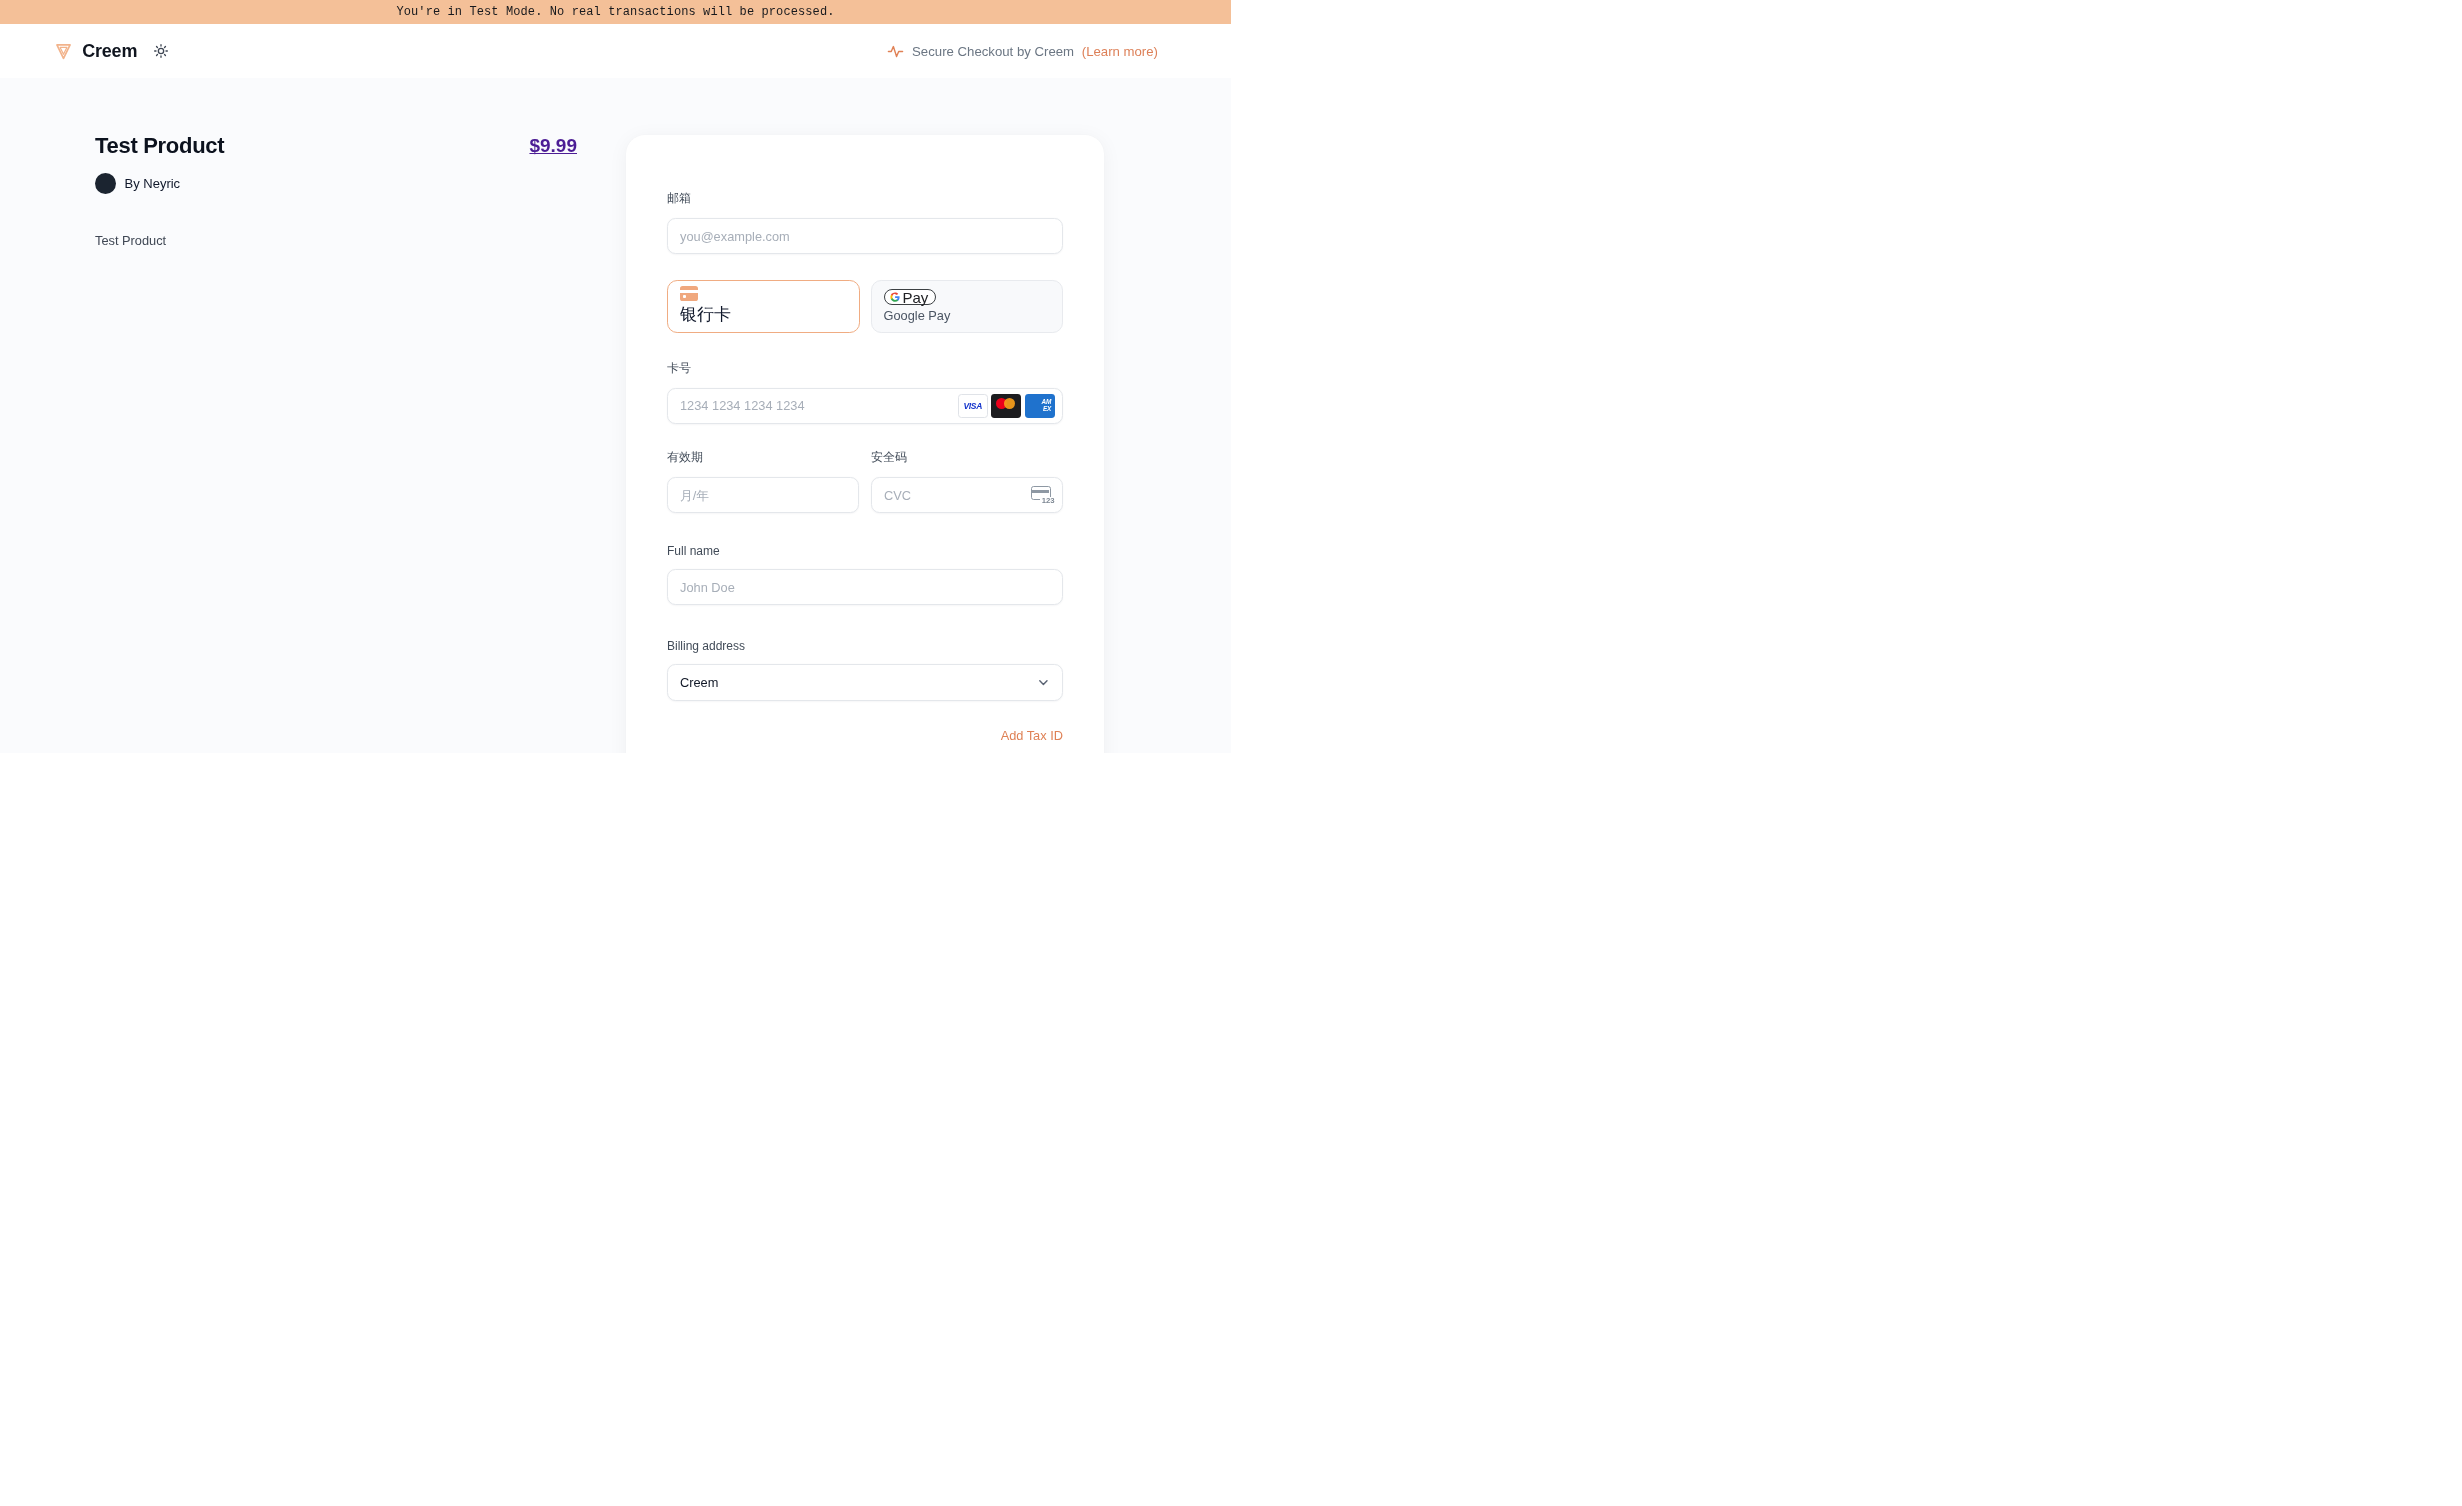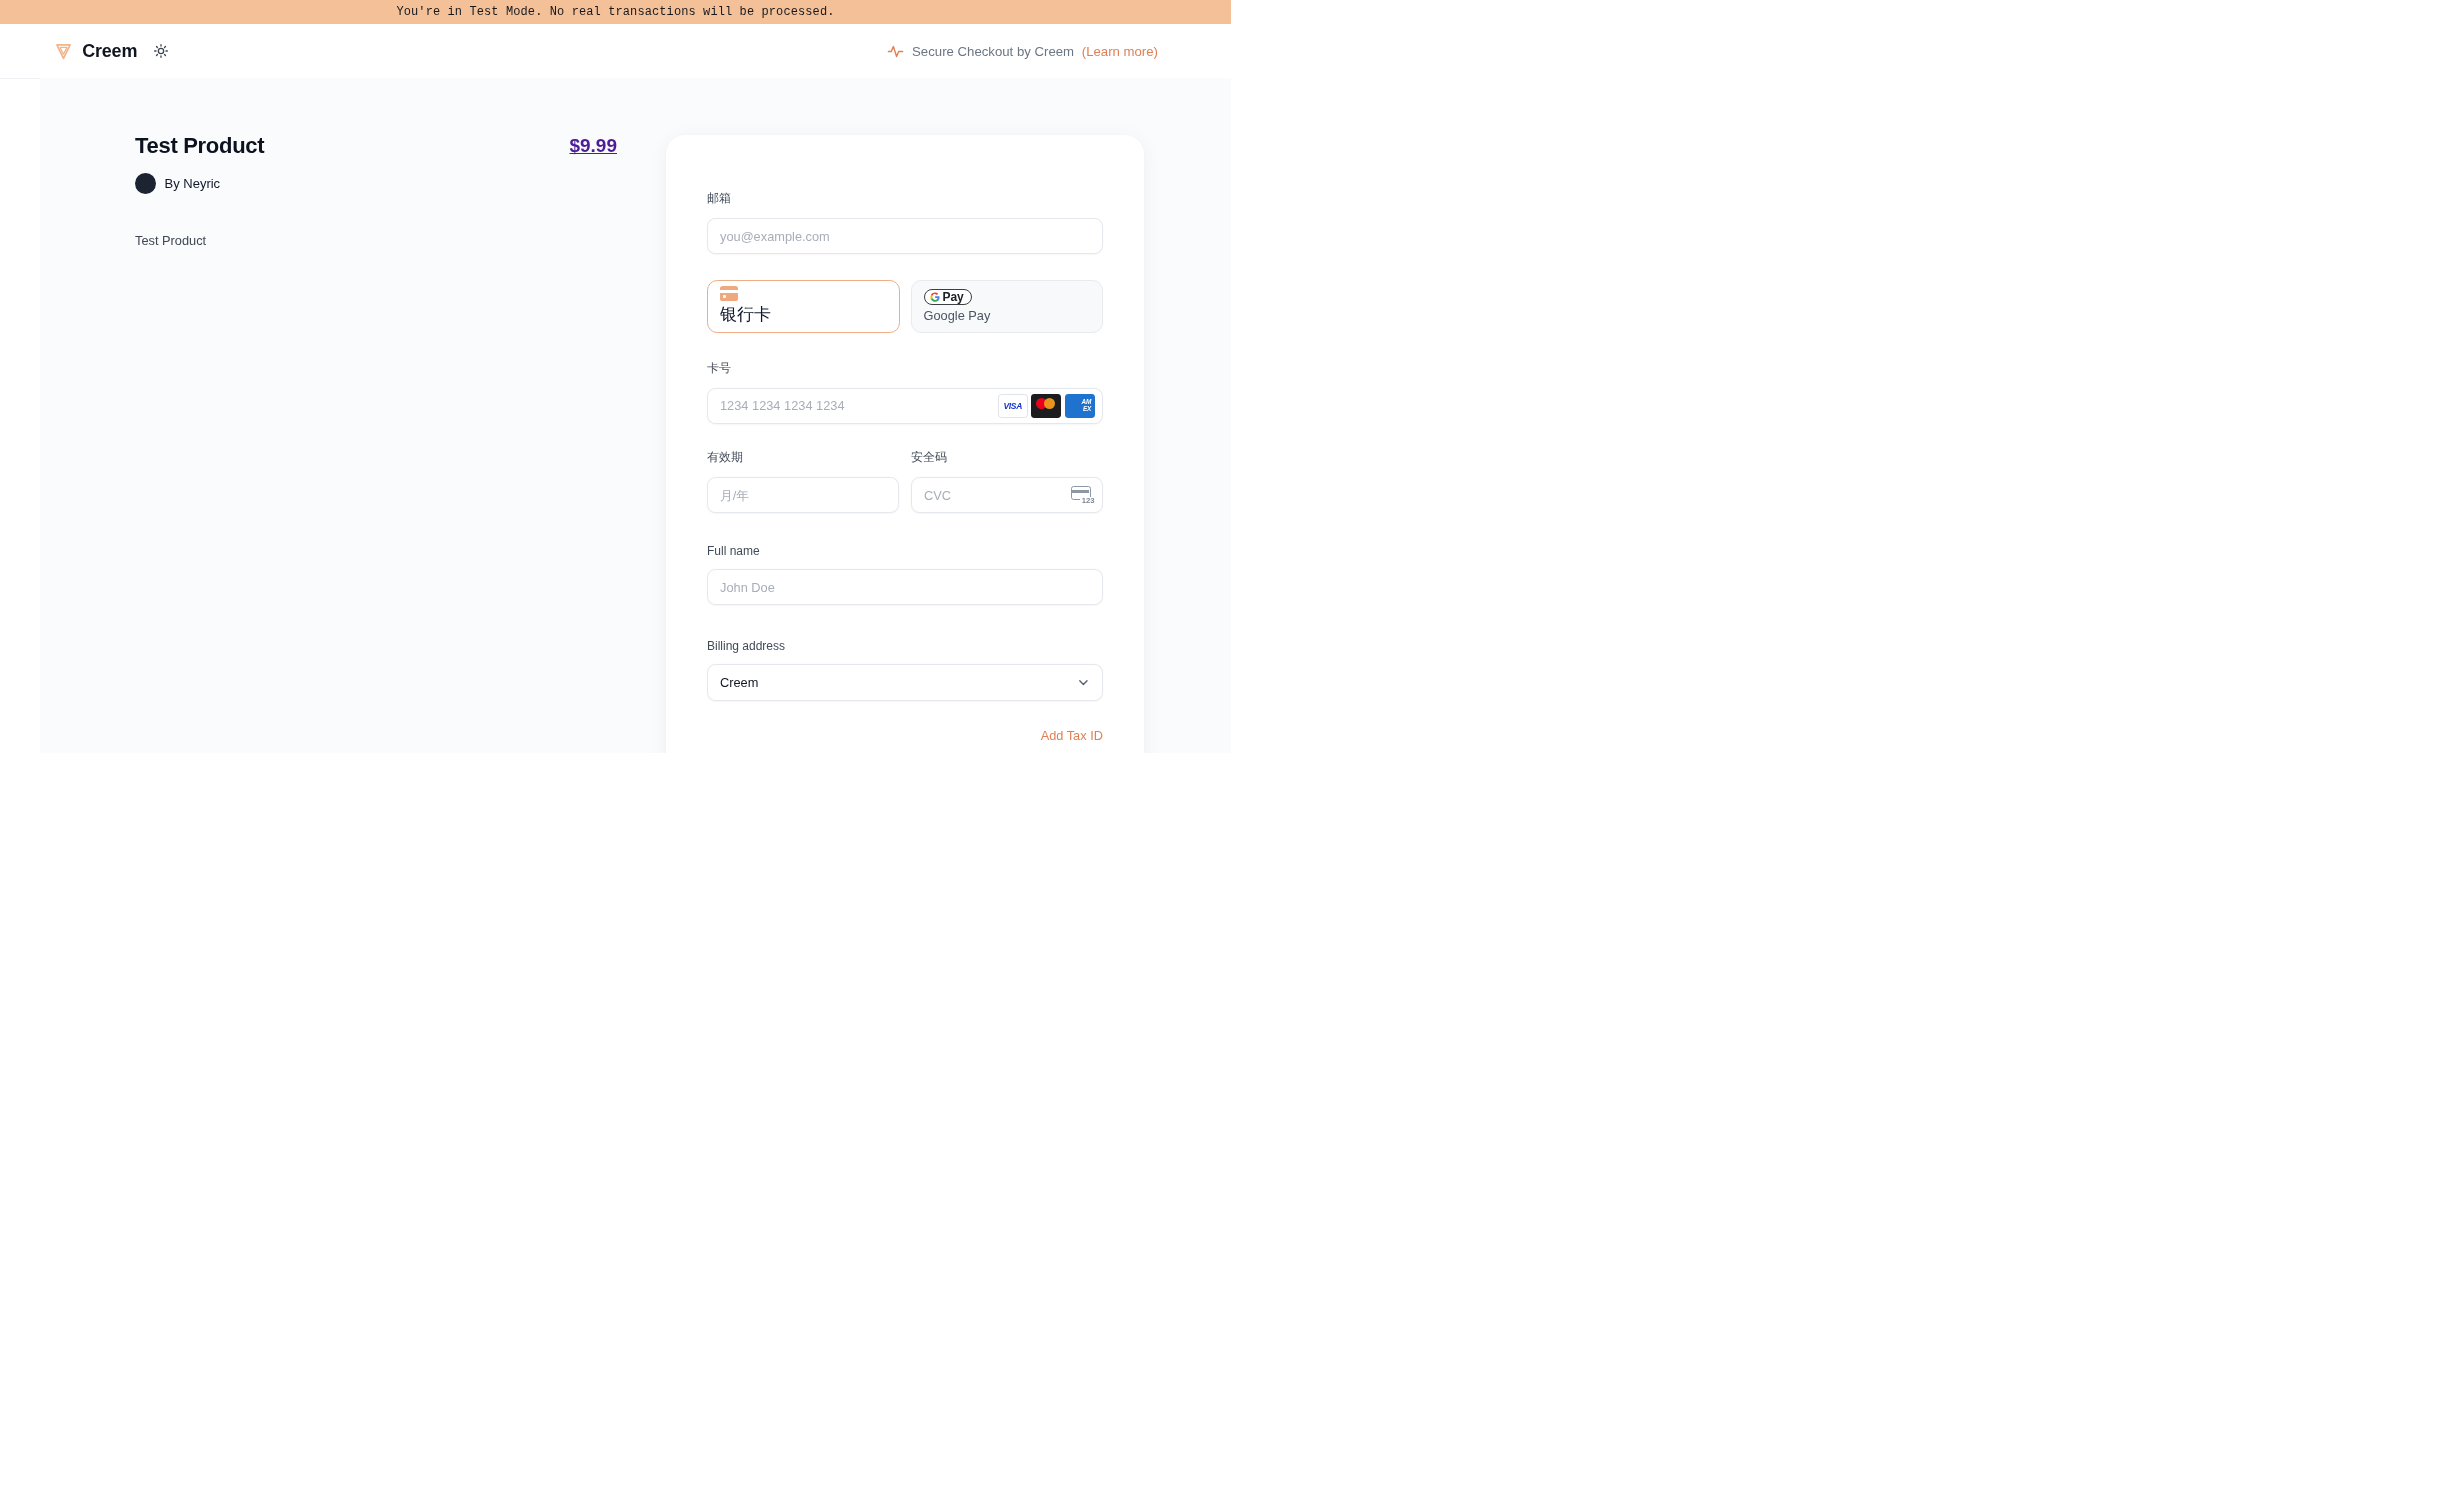--- a/index.html
+++ b/index.html
@@ -18,21 +18,21 @@
     height:55px; background:#ffffff; border-bottom:0.9px solid #eef0f3;
     display:flex; align-items:center; justify-content:space-between; padding:0 73px 0 55px;
   }
   .header-left { display:flex; align-items:center; gap:10.2px; }
   .brand { font-size:18px; font-weight:700; color:#10151f; letter-spacing:-0.2px; }
   .theme-btn { background:none; border:none; cursor:pointer; display:flex; align-items:center; margin-left:5.1px; }
   .header-right { display:flex; align-items:center; gap:7.7px; font-size:13.2px; }
   .secure-text { color:#6b7683; }
   .learn-more { color:#dd8058; text-decoration:none; }
   
-  .content { position:absolute; top:78px; left:0; right:0; bottom:0; background:#fafbfd;margin-left:40px; }
+  .content { position:absolute; top:78px; left:0; right:0; bottom:0; background:#fafbfd; }
   
   .product { position:absolute; left:95px; top:55px; width:482px; }
   .product-head { display:flex; align-items:center; justify-content:space-between; }
   .product-title { font-size:22px; font-weight:700; color:#0c121e; letter-spacing:-0.3px; }
   .product-price { font-size:19px; font-weight:700; color:#4c1d95;text-decoration:underline; }
   .seller-row { display:flex; align-items:center; gap:8.5px; margin-top:13.6px; }
   .avatar { width:21px; height:21px; border-radius:50%; background:#1b2430; }
   .seller-name { font-size:13px; color:#0f172a; }
   .product-desc { margin-top:39px; font-size:12.8px; color:#3f4754; }
   
@@ -57,21 +57,21 @@
     align-items:flex-start; padding-left:12px; gap:2.6px; cursor:pointer; font-family:inherit;
   }
   .pm-card-btn { background:#fff; border:1.7px solid #f0ac82; }
   .pm-card-btn .pm-label { color:#0f172a; font-size:17px; }
   .pm-gpay-btn { background:#f8f9fb; border:0.9px solid #e8eaee; }
   .pm-gpay-btn .pm-label { color:#4b5563; font-size:12.8px; font-weight:500; }
   .gpay-badge {
     display:inline-flex; align-items:center; gap:2.6px; background:#fff; border:1.3px solid #3c4043;
     border-radius:851px; padding:1.7px 6.8px 1.7px 5.1px; height:16px;
   }
-  .gpay-badge span { font-size:12px; font-weight:700; color:#202124; }
+  .gpay-badge span { font-size:15px; font-weight:400; color:#202124; }
   
   .group-cardnumber { margin-bottom:25.6px; }
   .input-wrap { position:relative; }
   .brand-icons { position:absolute; right:8.5px; top:50%; transform:translateY(-50%); display:flex; gap:3.4px; }
   .brand-chip { width:30px; height:24px; border-radius:3.4px; display:flex; align-items:center; justify-content:center; }
   .chip-visa { background:#fff; border:0.9px solid #e0e3e8; }
   .chip-visa span { font-size:8.5px; font-weight:800; font-style:italic; color:#1434cb; letter-spacing:-0.3px; }
   .chip-mc { background:#1c1c1f; position:relative; }
   .chip-mc .c-red,.chip-mc .c-org { position:absolute; width:11px; height:11px; border-radius:50%; top:4.3px; }
   .chip-mc .c-red { left:5.1px; background:#eb001b; }

